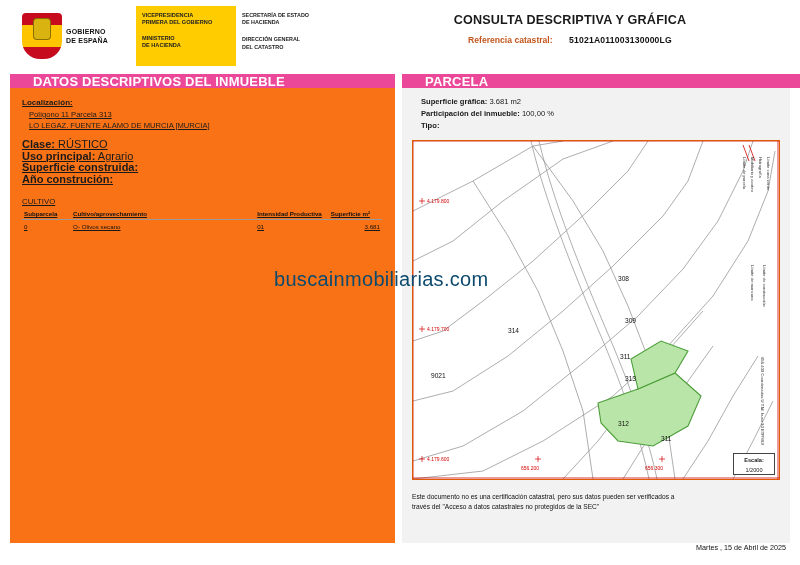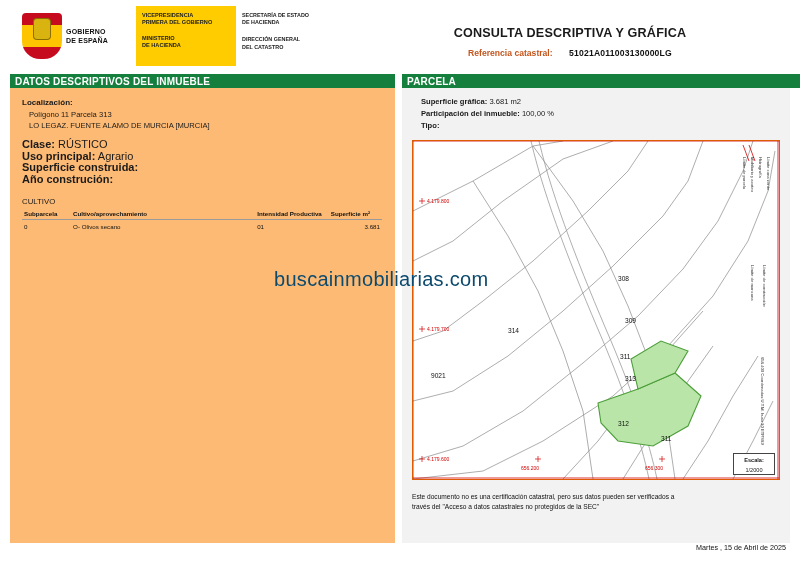--- a/index.html
+++ b/index.html
@@ -40,39 +40,39 @@
     padding:6px 5px 0 6px;
   }
   .yellow-cell div { font-size:5.6px; line-height:7.4px; font-weight:bold; color:#222; }
   .yellow-cell .gap { height:8px; }
   .white-cell {
     width:107px; height:60px; background:#ffffff; padding:6px 4px 0 6px;
   }
   .white-cell div { font-size:5.4px; line-height:7.2px; font-weight:bold; color:#222; }
   .white-cell .gap { height:10px; }
 
-  .title-block { position:absolute; left:340px; top:19px; width:440px; text-align:center; }
+  .title-block { position:absolute; left:340px; top:6px; width:440px; text-align:center; }
   .title-line { font-size:12.6px; font-weight:bold; letter-spacing:.2px; line-height:16px; }
   .refcat { margin-top:7px; font-size:8.6px; }
   .refcat .lbl { color:#c4561d; font-weight:bold; }
   .refcat .val { color:#111; font-weight:bold; margin-left:14px; letter-spacing:.2px; }
 
   
   .bar {
-    position:absolute; height:14px; background:#15803d;
-    color:#fff; font-size:10px; font-weight:bold;
-    display:flex; align-items:center; padding-left:5px; letter-spacing:.2px;
+    position:absolute; height:14px; background:#ec4899;
+    color:#fff; font-size:13px; font-weight:bold;
+    display:flex; align-items:center; padding-left:23px; letter-spacing:.2px;
   }
   .bar-left { left:10px; top:74px; width:385px; }
   .bar-right { left:402px; top:74px; width:468px; }
 
   
   .left-panel {
     position:absolute; left:10px; top:88px; width:385px; height:455px;
-    background:#fdba74; border:0;
+    background:#f97316; border:0;text-decoration:underline;
   }
   .lp-inner { padding:10px 12px; }
   .fld { font-size:11px; line-height:11.5px; }
   .fld b { font-weight:bold; }
   .loc-title { font-weight:bold; font-size:8px; margin-bottom:2px; }
   .loc-line { font-size:7.6px; line-height:11px; padding-left:7px; }
   .spacer8 { height:8px; }
 
   .cultivo-head { font-size:7.8px; margin-top:12px; margin-bottom:3px; }
   table.cultivo { width:360px; border-collapse:collapse; font-size:6.2px; }

